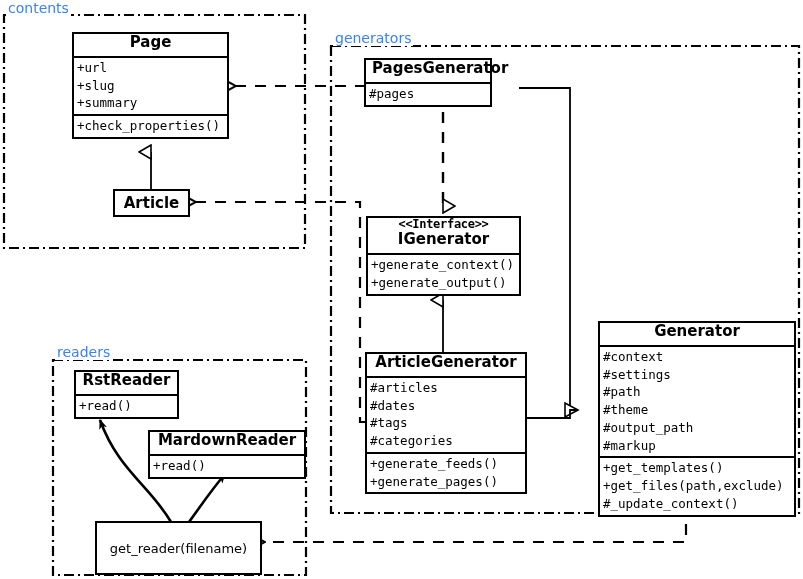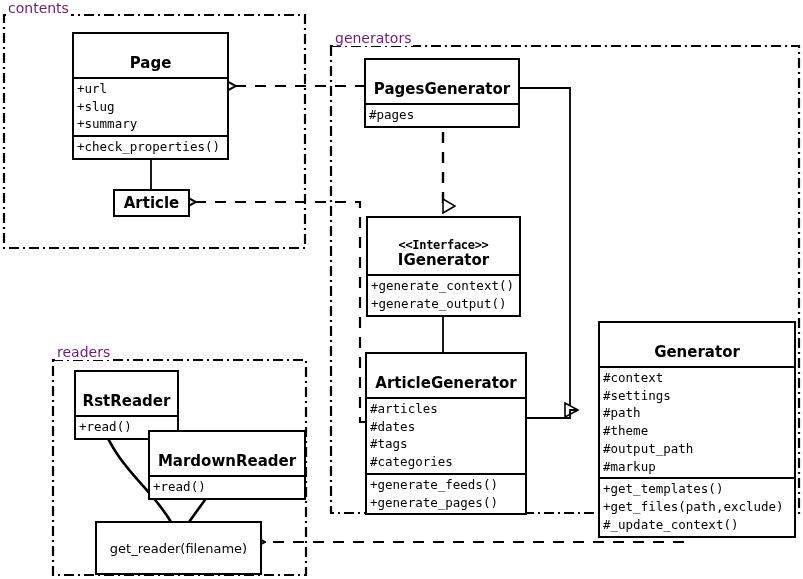--- a/index.html
+++ b/index.html
@@ -22,39 +22,39 @@
     left: 0;
     top: 0;
     width: 803px;
     height: 579px;
     pointer-events: none;
   }
   .pkg-label {
     position: absolute;
     font-family: "DejaVu Sans", sans-serif;
     font-size: 14px;
-    color: #701a75;
+    color: #3b82f6;
     background: #ffffff;
     padding: 0 2px;
     white-space: nowrap;
     z-index: 4;
   }
   .umlbox {
     position: absolute;
     border: 2px solid #000;
     background: #ffffff;
     box-sizing: border-box;
     z-index: 3;
   }
   .uml-title {
     font-family: "DejaVu Sans", sans-serif;
     font-weight: bold;
     font-size: 15px;
     text-align: center;
-    padding: 21px 6px 5px 6px;
+    padding: 0 6px 5px 6px;
     color: #000;
     line-height: 1.12;
   }
   .uml-stereo {
     display: block;
     font-weight: bold;
     font-family: "DejaVu Sans Mono", monospace;
     font-size: 12px;
     letter-spacing: -0.3px;
   }
@@ -148,21 +148,21 @@
     </div>
     <div class="uml-sec">
       <div>+check_properties()</div>
     </div>
   </div>
 
   <div class="plainbox" style="left:113px; top:189px; width:77px; height:28px;">
     <span style="font-weight:bold; font-size:15px;">Article</span>
   </div>
 
-  <div class="umlbox" style="left:364px; top:58px; width:156px;">
+  <div class="umlbox" style="left:364px; top:58px; width:128px;">
     <div class="uml-title">PagesGenerator</div>
     <div class="uml-sec">
       <div>#pages</div>
     </div>
   </div>
 
   <div class="umlbox" style="left:366px; top:216px; width:155px;">
     <div class="uml-title">
       <span class="uml-stereo">&lt;&lt;Interface&gt;&gt;</span>
       <span>IGenerator</span>

